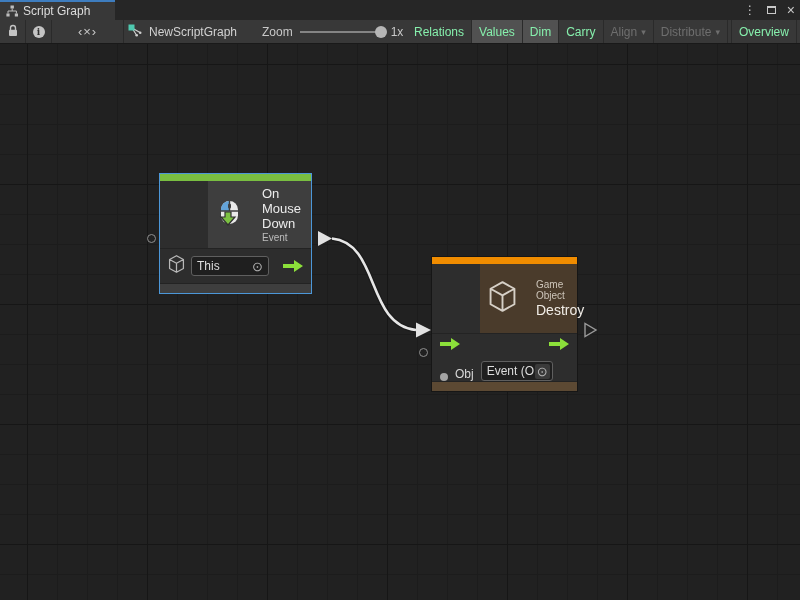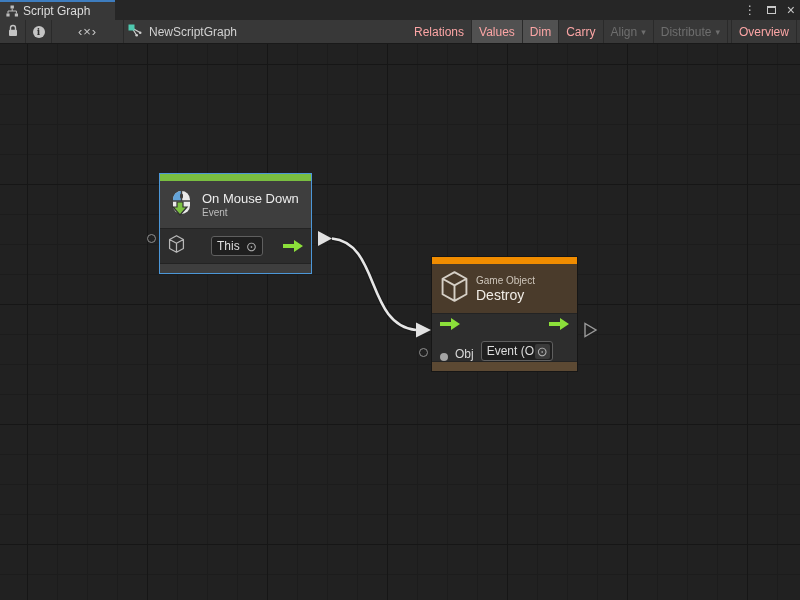--- a/index.html
+++ b/index.html
@@ -27,21 +27,21 @@
   .icon-btn.lock{width:25px}
   .icon-btn.info{width:25px}
   .icon-btn.code{width:71px;color:#C8C8C8;font-size:13px;letter-spacing:1px;}
   .info-circle{width:12px;height:12px;border-radius:50%;background:#C4C4C4;color:#2E2E2E;
     font-size:9px;font-weight:bold;display:flex;align-items:center;justify-content:center;font-family:"DejaVu Serif",serif;}
   .graphref{position:absolute;left:128px;top:0;height:23px;display:flex;align-items:center;gap:7px;color:#D2D2D2;}
   .zoomgrp{position:absolute;left:262px;top:0;height:23px;display:flex;align-items:center;gap:7px;color:#C8C8C8;}
   .slider-track{width:84px;height:2px;background:#858585;position:relative;}
   .slider-handle{position:absolute;right:-3px;top:-5px;width:12px;height:12px;border-radius:50%;background:#B6B6B6;}
   .tb-buttons{position:absolute;left:407px;top:0;height:23px;display:flex;align-items:stretch;white-space:nowrap;}
-  .tb-btn{display:flex;align-items:center;gap:4px;padding:0 7px;border-right:1px solid #2A2A2A;color:#fca5a5;}
+  .tb-btn{display:flex;align-items:center;gap:4px;padding:0 7px;border-right:1px solid #2A2A2A;color:#86efac;}
   .tb-btn.active{background:#515151;}
   .tb-btn.disabled{color:#6E6E6E;}
   .tb-btn .dd{font-size:9px;}
   .tb-btn.gap{margin-left:3px;border-left:1px solid #2A2A2A;}
 
   
   .canvas{position:absolute;left:0;top:44px;width:800px;height:556px;background-color:#212121;
     background-image:
       linear-gradient(#161616 1px, transparent 1px),
       linear-gradient(90deg,#161616 1px, transparent 1px),
@@ -50,27 +50,27 @@
     background-size:120px 120px,120px 120px,30px 30px,30px 30px;
     background-position:27px 20px,27px 20px,27px 20px,27px 20px;}
 
   .overlay{position:absolute;left:0;top:0;width:800px;height:600px;pointer-events:none;}
 
   
   .node{position:absolute;box-sizing:border-box;background:#2D2D2D;}
   .node.selected{border:1px solid #4C97D8;}
   .node.plain{border:1px solid #161616;}
   .colorbar{height:7px;}
-  .n-header{display:flex;align-items:center;gap:7px;padding:4px 8px;background:#3E3E3E;}
+  .n-header{display:flex;align-items:center;gap:19px;padding:14px 8px;background:#3E3E3E;margin-left:48px;}
   .n-titles{display:flex;flex-direction:column;justify-content:center;}
   .n-title{font-size:13px;color:#ECECEC;}
   .n-sub{font-size:10px;color:#BDBDBD;margin-top:1px;}
   .n-super{font-size:10px;color:#CDC5BA;margin-bottom:1px;}
   .n-title2{font-size:14px;color:#F1EDE7;}
-  .n-body{border-top:1px solid #232323;gap:20px;}
+  .n-body{border-top:1px solid #232323;}
   .n-footer{height:9px;background:#3E3E3E;border-top:1px solid #232323;}
 
   .node1{left:159px;top:173px;width:153px;}
   .node1 .n-header{height:39px;}
   .node1 .n-body{height:34px;display:flex;align-items:center;padding:0 8px;}
   .port-field{width:78px;height:20px;margin-left:6px;background:#1F1F1F;border:1px solid #5F5F5F;
     border-radius:3px;box-sizing:border-box;display:flex;align-items:center;padding:0 5px;}
   .port-field .pf-text{flex:1;font-size:12px;color:#DDDDDD;overflow:hidden;white-space:nowrap;}
   .pf-picker{font-size:13px;color:#B4B4B4;line-height:1;}
   .flow-arrow{margin-left:auto;display:flex;}
@@ -138,20 +138,27 @@
         <svg width="14" height="13" viewBox="0 0 14 13">
           <path d="M4 4 L12 8.5 M4 4 L8.5 11" stroke="#CFCFCF" stroke-width="1.2" fill="none"></path>
           <rect x="0.5" y="0.5" width="6" height="6" fill="#4EC9B0"></rect>
           <circle cx="12.2" cy="8.7" r="1.3" fill="#CFCFCF"></circle>
           <circle cx="8.7" cy="11.2" r="1.3" fill="#CFCFCF"></circle>
         </svg>
       </span>
       <span>NewScriptGraph</span>
     </div>
 
+    <div class="zoomgrp">
+      <span>Zoom</span>
+      <span class="slider-track">
+        <span class="slider-handle"></span>
+      </span>
+      <span>1x</span>
+    </div>
 
     <div class="tb-buttons">
       <div class="tb-btn">
         <span>Relations</span>
       </div>
       <div class="tb-btn active">
         <span>Values</span>
       </div>
       <div class="tb-btn active">
         <span>Dim</span>

